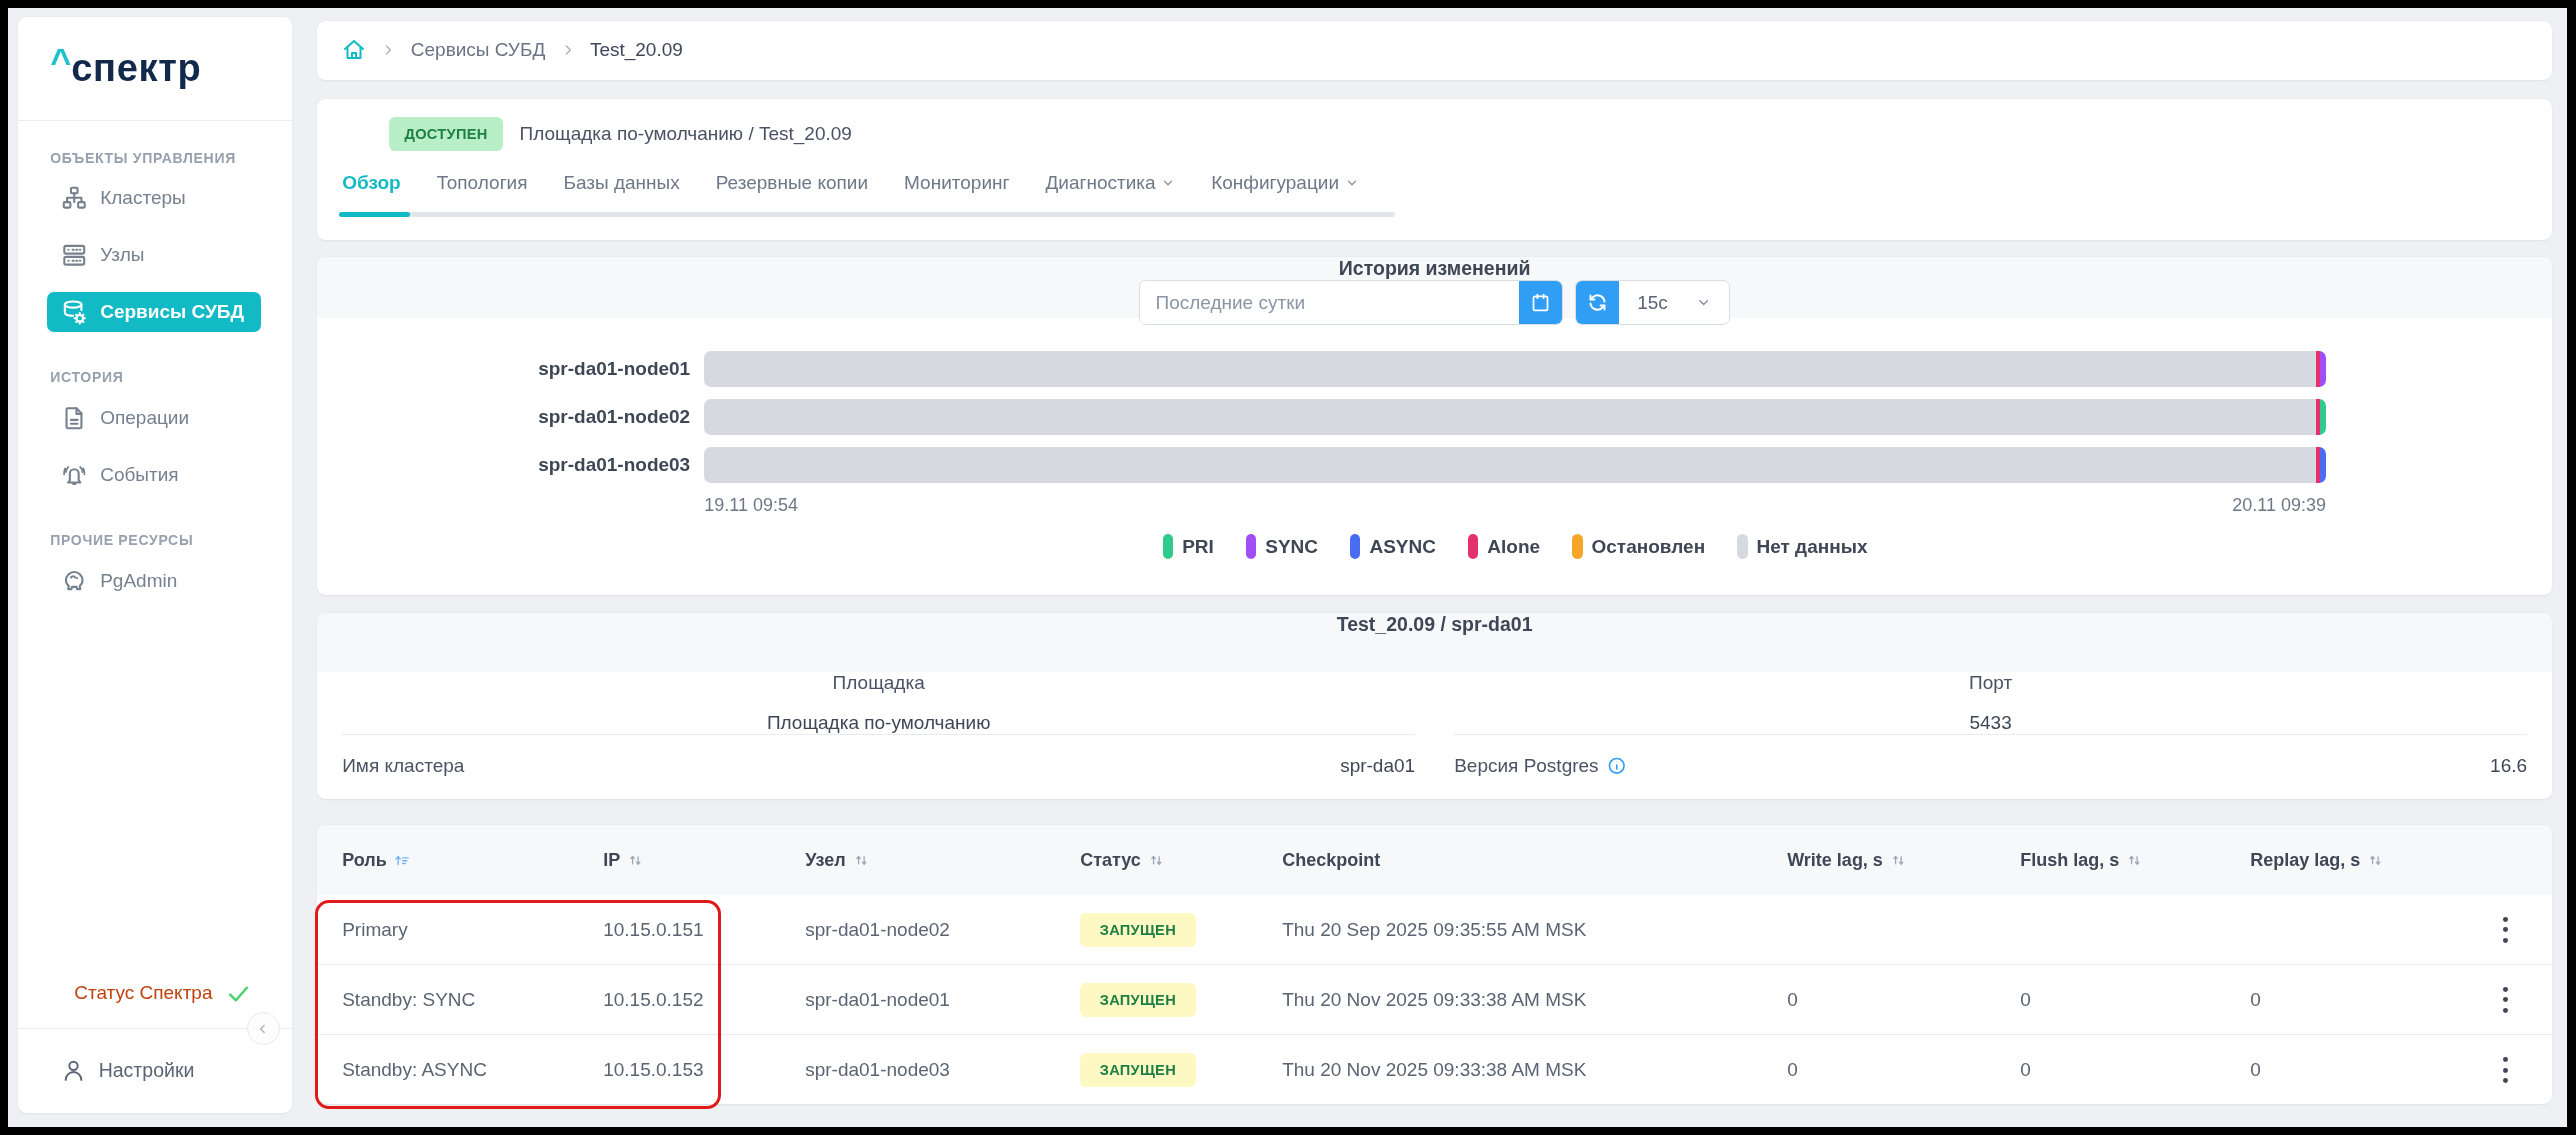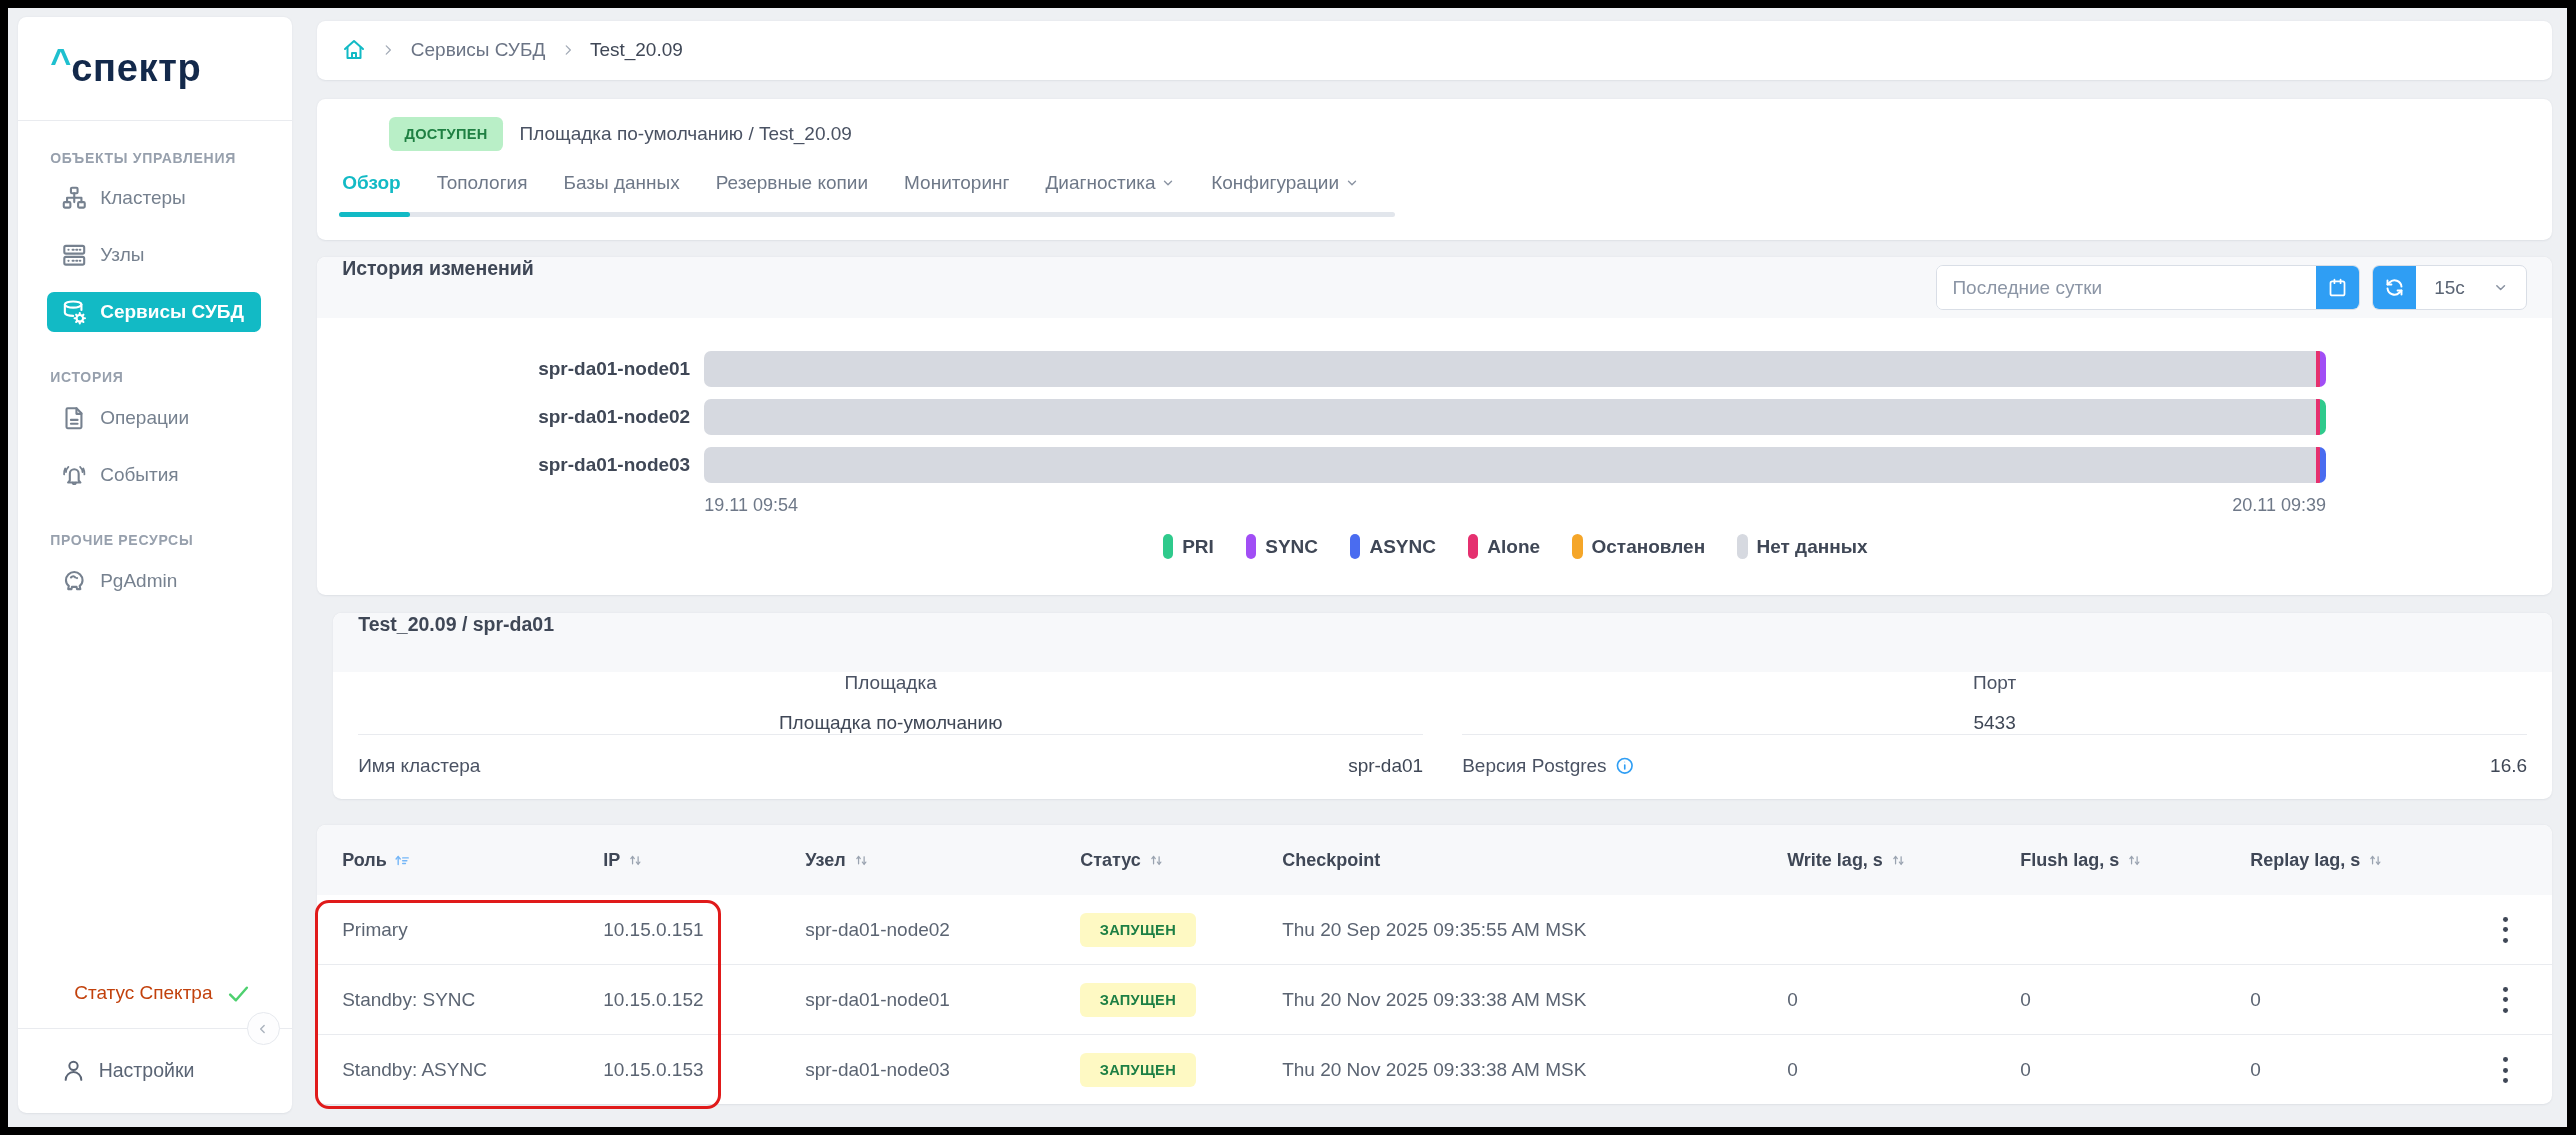--- a/index.html
+++ b/index.html
@@ -51,21 +51,21 @@
   .status-pill{background:#b9efc7;color:#1f8043;font-weight:bold;font-size:14.6px;letter-spacing:0.3px;padding:9px 15.3px;border-radius:6.3px;}
   .service-path{font-size:19px;color:#4a5263;}
   .tabs{display:inline-flex;margin-top:21px;position:relative;}
   .tab{font-size:19px;color:#6e7888;padding:0 0 18px;margin-right:36px;display:flex;align-items:center;gap:5.6px;cursor:pointer;position:relative;}
   .tab svg{width:14px;height:14px;color:#8a93a2;}
   .tab.active{color:#12bac5;font-weight:bold;}
   .tab.active::after{content:"";position:absolute;left:-2.8px;right:-9.8px;bottom:-5.6px;height:5.6px;background:#12bac5;border-radius:2.8px;z-index:1;}
   .tabs::after{content:"";position:absolute;left:-2.8px;right:0;bottom:-5.6px;height:5.6px;background:#e2e6ec;border-radius:2.8px;}
 
   .history-card{margin-top:17.4px;height:338px;overflow:hidden;}
-  .strip{background:#f7f8fa;display:flex;justify-content:space-between;padding:0 25px;border-radius:8.4px 8.4px 0 0;}
+  .strip{background:#f7f8fa;display:flex;align-items:center;justify-content:space-between;padding:0 25px;border-radius:8.4px 8.4px 0 0;flex-direction:column;}
   .history-strip{height:61px;}
   .strip-title{font-size:19.5px;font-weight:bold;color:#3f4756;}
   .history-controls{display:flex;align-items:center;gap:12px;}
   .range-group{display:flex;height:45px;width:424px;border:1.4px solid #d9dee6;border-radius:7px;overflow:hidden;background:#fff;}
   .range-input{flex:1;border:0;outline:0;padding:0 15.3px;font-size:19px;color:#8b95a5;font-family:"Liberation Sans",sans-serif;background:#fff;}
   .icon-btn{width:43px;height:100%;background:#2f9ef4;border:0;display:flex;align-items:center;justify-content:center;color:#fff;cursor:pointer;}
   .icon-btn svg{width:21px;height:21px;}
   .refresh-group{display:flex;height:45px;border:1.4px solid #d9dee6;border-radius:7px;overflow:hidden;background:#fff;}
   .interval{display:flex;align-items:center;gap:28px;padding:0 18px;font-size:19px;color:#5a6474;cursor:pointer;}
   .interval svg{width:15.3px;height:15.3px;color:#8a93a2;}
@@ -73,21 +73,21 @@
   .timeline-body{padding:33px 0 0;}
   .tl-row{display:flex;align-items:center;margin-bottom:12px;}
   .tl-label{width:387px;min-width:387px;text-align:right;padding-right:14px;font-weight:bold;font-size:19px;color:#3f4756;}
   .tl-bar{flex:1;margin-right:226px;display:flex;height:36px;border-radius:7px;overflow:hidden;}
   .tl-seg{height:100%;}
   .tl-dates{display:flex;justify-content:space-between;margin:4.2px 226px 0 387px;font-size:18px;color:#6e7888;}
   .tl-legend{display:flex;justify-content:center;gap:32px;margin:18px 226px 0 387px;align-items:center;}
   .legend-item{display:flex;align-items:center;gap:9px;font-size:19px;font-weight:bold;color:#3f4756;}
   .legend-pill{width:10.4px;height:25px;border-radius:5.6px;}
 
-  .details-card{margin-top:17.4px;height:186px;overflow:hidden;margin-left:16px;}
+  .details-card{margin-top:17.4px;height:186px;overflow:hidden;}
   .details-strip{height:59px;justify-content:flex-start;}
   .info-grid{display:grid;grid-template-columns:1fr 1fr;column-gap:39px;padding:0 25px;}
   .info-row{display:flex;justify-content:space-between;align-items:center;height:63px;font-size:19px;}
   .info-row.first{border-bottom:1.4px solid #e9ebef;flex-direction:column;}
   .info-label{color:#4a5263;display:flex;align-items:center;gap:8.4px;}
   .info-label svg{width:19.5px;height:19.5px;color:#2f9ef4;}
   .info-value{color:#3f4756;}
 
   .table-card{margin-top:26.5px;height:279px;overflow:hidden;}
   .tgrid{display:grid;grid-template-columns:261px 202px 275px 202px 505px 233px 230px 226px 1fr;align-items:center;padding:0 25px;}

